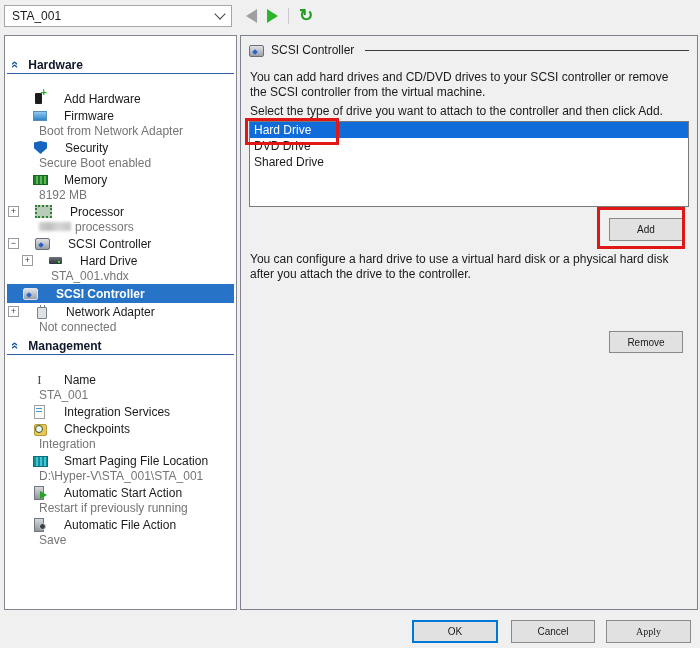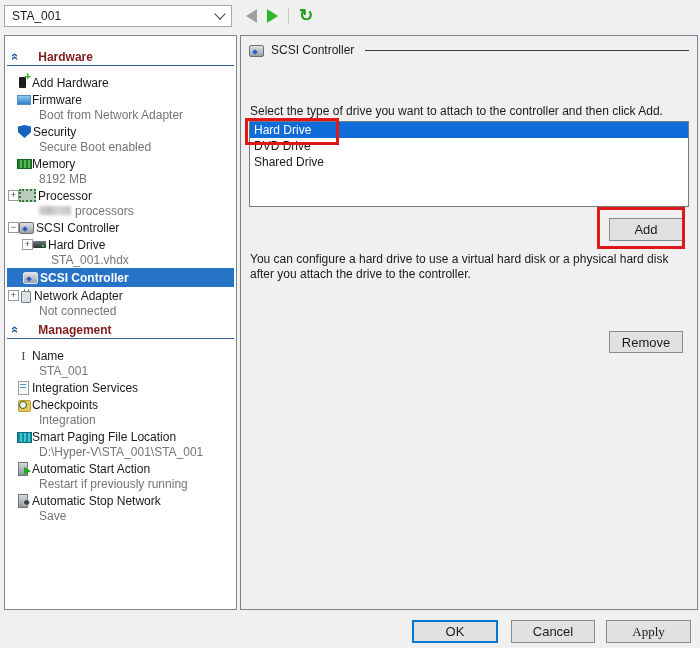--- a/index.html
+++ b/index.html
@@ -15,25 +15,25 @@
   .navbar{position:absolute;left:246px;top:6px;display:flex;align-items:center;gap:10px;height:20px;}
   .tri{width:0;height:0;border-top:7px solid transparent;border-bottom:7px solid transparent;}
   .tri-left{border-right:11px solid #9d9fa2;}
   .tri-right{border-left:11px solid #2eb52e;}
   .vsep{width:1px;height:16px;background:#c9c9c9;}
   .refresh{color:#1f9e1f;font-size:17px;font-weight:bold;line-height:16px;}
 
   
   .sidebar{position:absolute;left:4px;top:35px;width:233px;height:575px;background:#fff;
            border:1px solid #82878f;box-sizing:border-box;padding-top:4px;}
-  .sec-head{display:flex;align-items:center;gap:19px;height:17px;margin:8px 2px;padding:0 0 0 5px;
-            border-bottom:1px solid #2f5fa5;color:#7f1d1d;font-weight:bold;}
+  .sec-head{display:flex;align-items:center;gap:9px;height:17px;margin:16px 2px;padding:0 0 0 5px;
+            border-bottom:1px solid #2f5fa5;color:#0f172a;font-weight:bold;}
   .dblchev{display:inline-block;transform:rotate(90deg);font-weight:bold;color:#17559e;font-size:13px;}
   .dblchev::before{content:"\00AB";}
-  .item{display:flex;align-items:center;height:17px;padding-left:3px;gap:0;cursor:default;}
+  .item{display:flex;align-items:center;height:17px;padding-left:3px;gap:16px;cursor:default;}
   .item .lbl{margin-left:2px;}
   .spacer{flex:0 0 9px;height:9px;}
   .exp{flex:0 0 9px;width:9px;height:9px;border:1px solid #9b9b9b;background:#fff;
        font-size:9px;line-height:8px;text-align:center;color:#444;box-sizing:content-box;}
   .exp.plus::after{content:"+";}
   .exp.minus::after{content:"\2212";}
   .sub{height:15px;line-height:15px;padding-left:34px;color:#757575;white-space:nowrap;}
   .sub.deep{padding-left:46px;}
   .item.nested{padding-left:17px;}
   .item.selected{background:#2673c8;color:#fff;font-weight:bold;height:19px;margin:0 2px;padding-left:16px;}
@@ -79,21 +79,21 @@
   .panel-head{position:absolute;left:8px;top:7px;right:8px;display:flex;align-items:center;gap:7px;font-size:12px;}
   .panel-head .ic{margin-top:1px;}
   .rule{flex:1;border-top:1px solid #3c3c3c;margin-left:4px;}
   .para{position:absolute;left:9px;right:10px;line-height:15px;}
   .p1{top:34px;} .p2{top:68px;} .p3{top:216px;} .p4{top:252px;}
   .listbox{position:absolute;left:8px;top:85px;width:440px;height:86px;background:#fff;
            border:1px solid #7a7a7a;box-sizing:border-box;overflow:hidden;}
   .opt{height:16px;line-height:16px;padding:0 4px;white-space:nowrap;}
   .opt.selected{background:#0f6cd8;color:#fff;}
   .btn{position:absolute;background:#e1e1e1;border:1px solid #8a8a8a;box-sizing:border-box;
-       text-align:center;font-size:13px;font-family:"Liberation Sans",sans-serif;cursor:default;
+       text-align:center;font-size:10px;font-family:"Liberation Sans",sans-serif;cursor:default;
        display:flex;align-items:center;justify-content:center;}
   .add-btn{left:368px;top:182px;width:74px;height:23px;}
   .remove-btn{left:368px;top:295px;width:74px;height:22px;}
   .annot{position:absolute;border:3px solid #e01717;pointer-events:none;}
   .annot-hd{left:4px;top:82px;width:88px;height:21px;}
   .annot-add{left:356px;top:171px;width:82px;height:36px;}
 
   
   .redact{display:inline-block;width:32px;height:9px;margin-right:4px;border-radius:1px;
           background:linear-gradient(90deg,#cfcfcf,#bdbdbd 30%,#d6d6d6 60%,#c4c4c4);filter:blur(1.5px);}
@@ -221,32 +221,33 @@
     <div class="item">
       <span class="spacer"></span>
         <span class="ic i-srv i-start"></span>
       <span class="lbl">Automatic Start Action</span>
     </div>
     <div class="sub">Restart if previously running</div>
 
     <div class="item">
       <span class="spacer"></span>
         <span class="ic i-srv i-stop"></span>
-      <span class="lbl">Automatic Stop Network</span>
+      <span class="lbl">Automatic File Action</span>
     </div>
     <div class="sub">Save</div>
   </div>
 
   <div class="panel">
     <div class="panel-head">
       <span class="ic i-scsi"></span>
       <span>SCSI Controller</span>
       <span class="rule"></span>
     </div>
 
+    <div class="para p1">You can add hard drives and CD/DVD drives to your SCSI controller or remove the SCSI controller from the virtual machine.</div>
     <div class="para p2">Select the type of drive you want to attach to the controller and then click Add.</div>
 
     <div class="listbox">
       <div class="opt selected">Hard Drive</div>
       <div class="opt">DVD Drive</div>
       <div class="opt">Shared Drive</div>
     </div>
 
     <div class="btn add-btn">Add</div>
 

